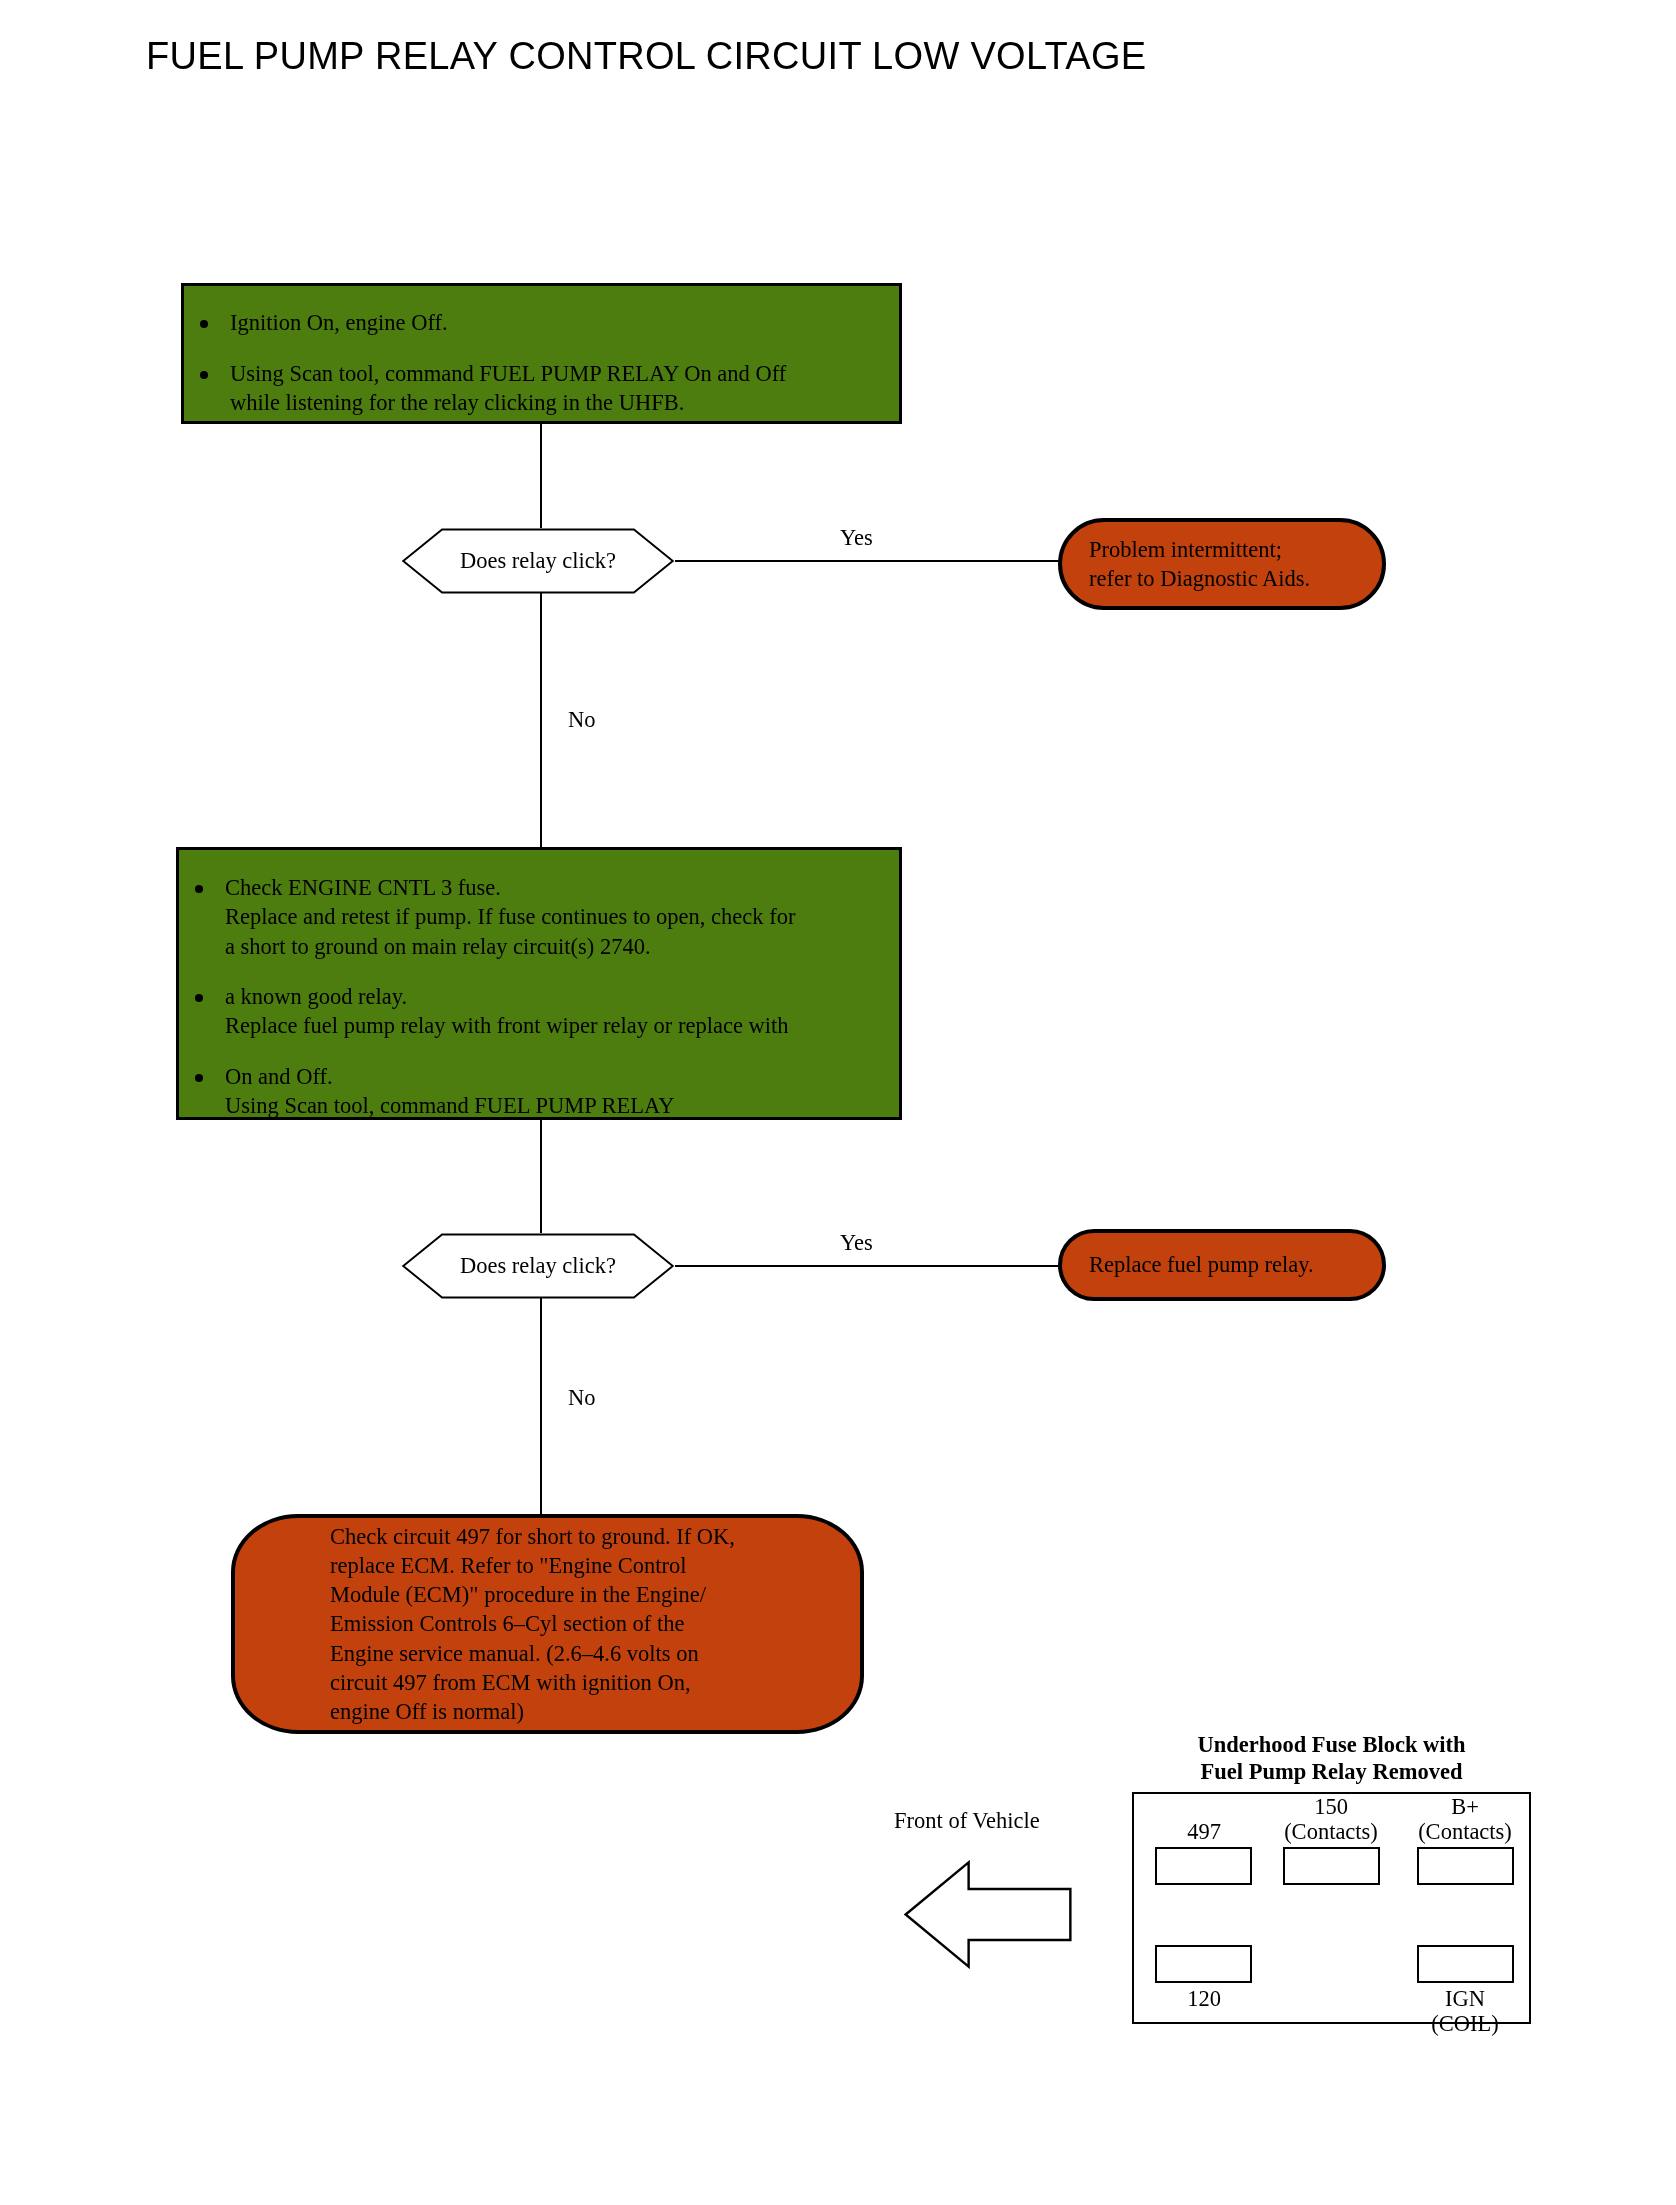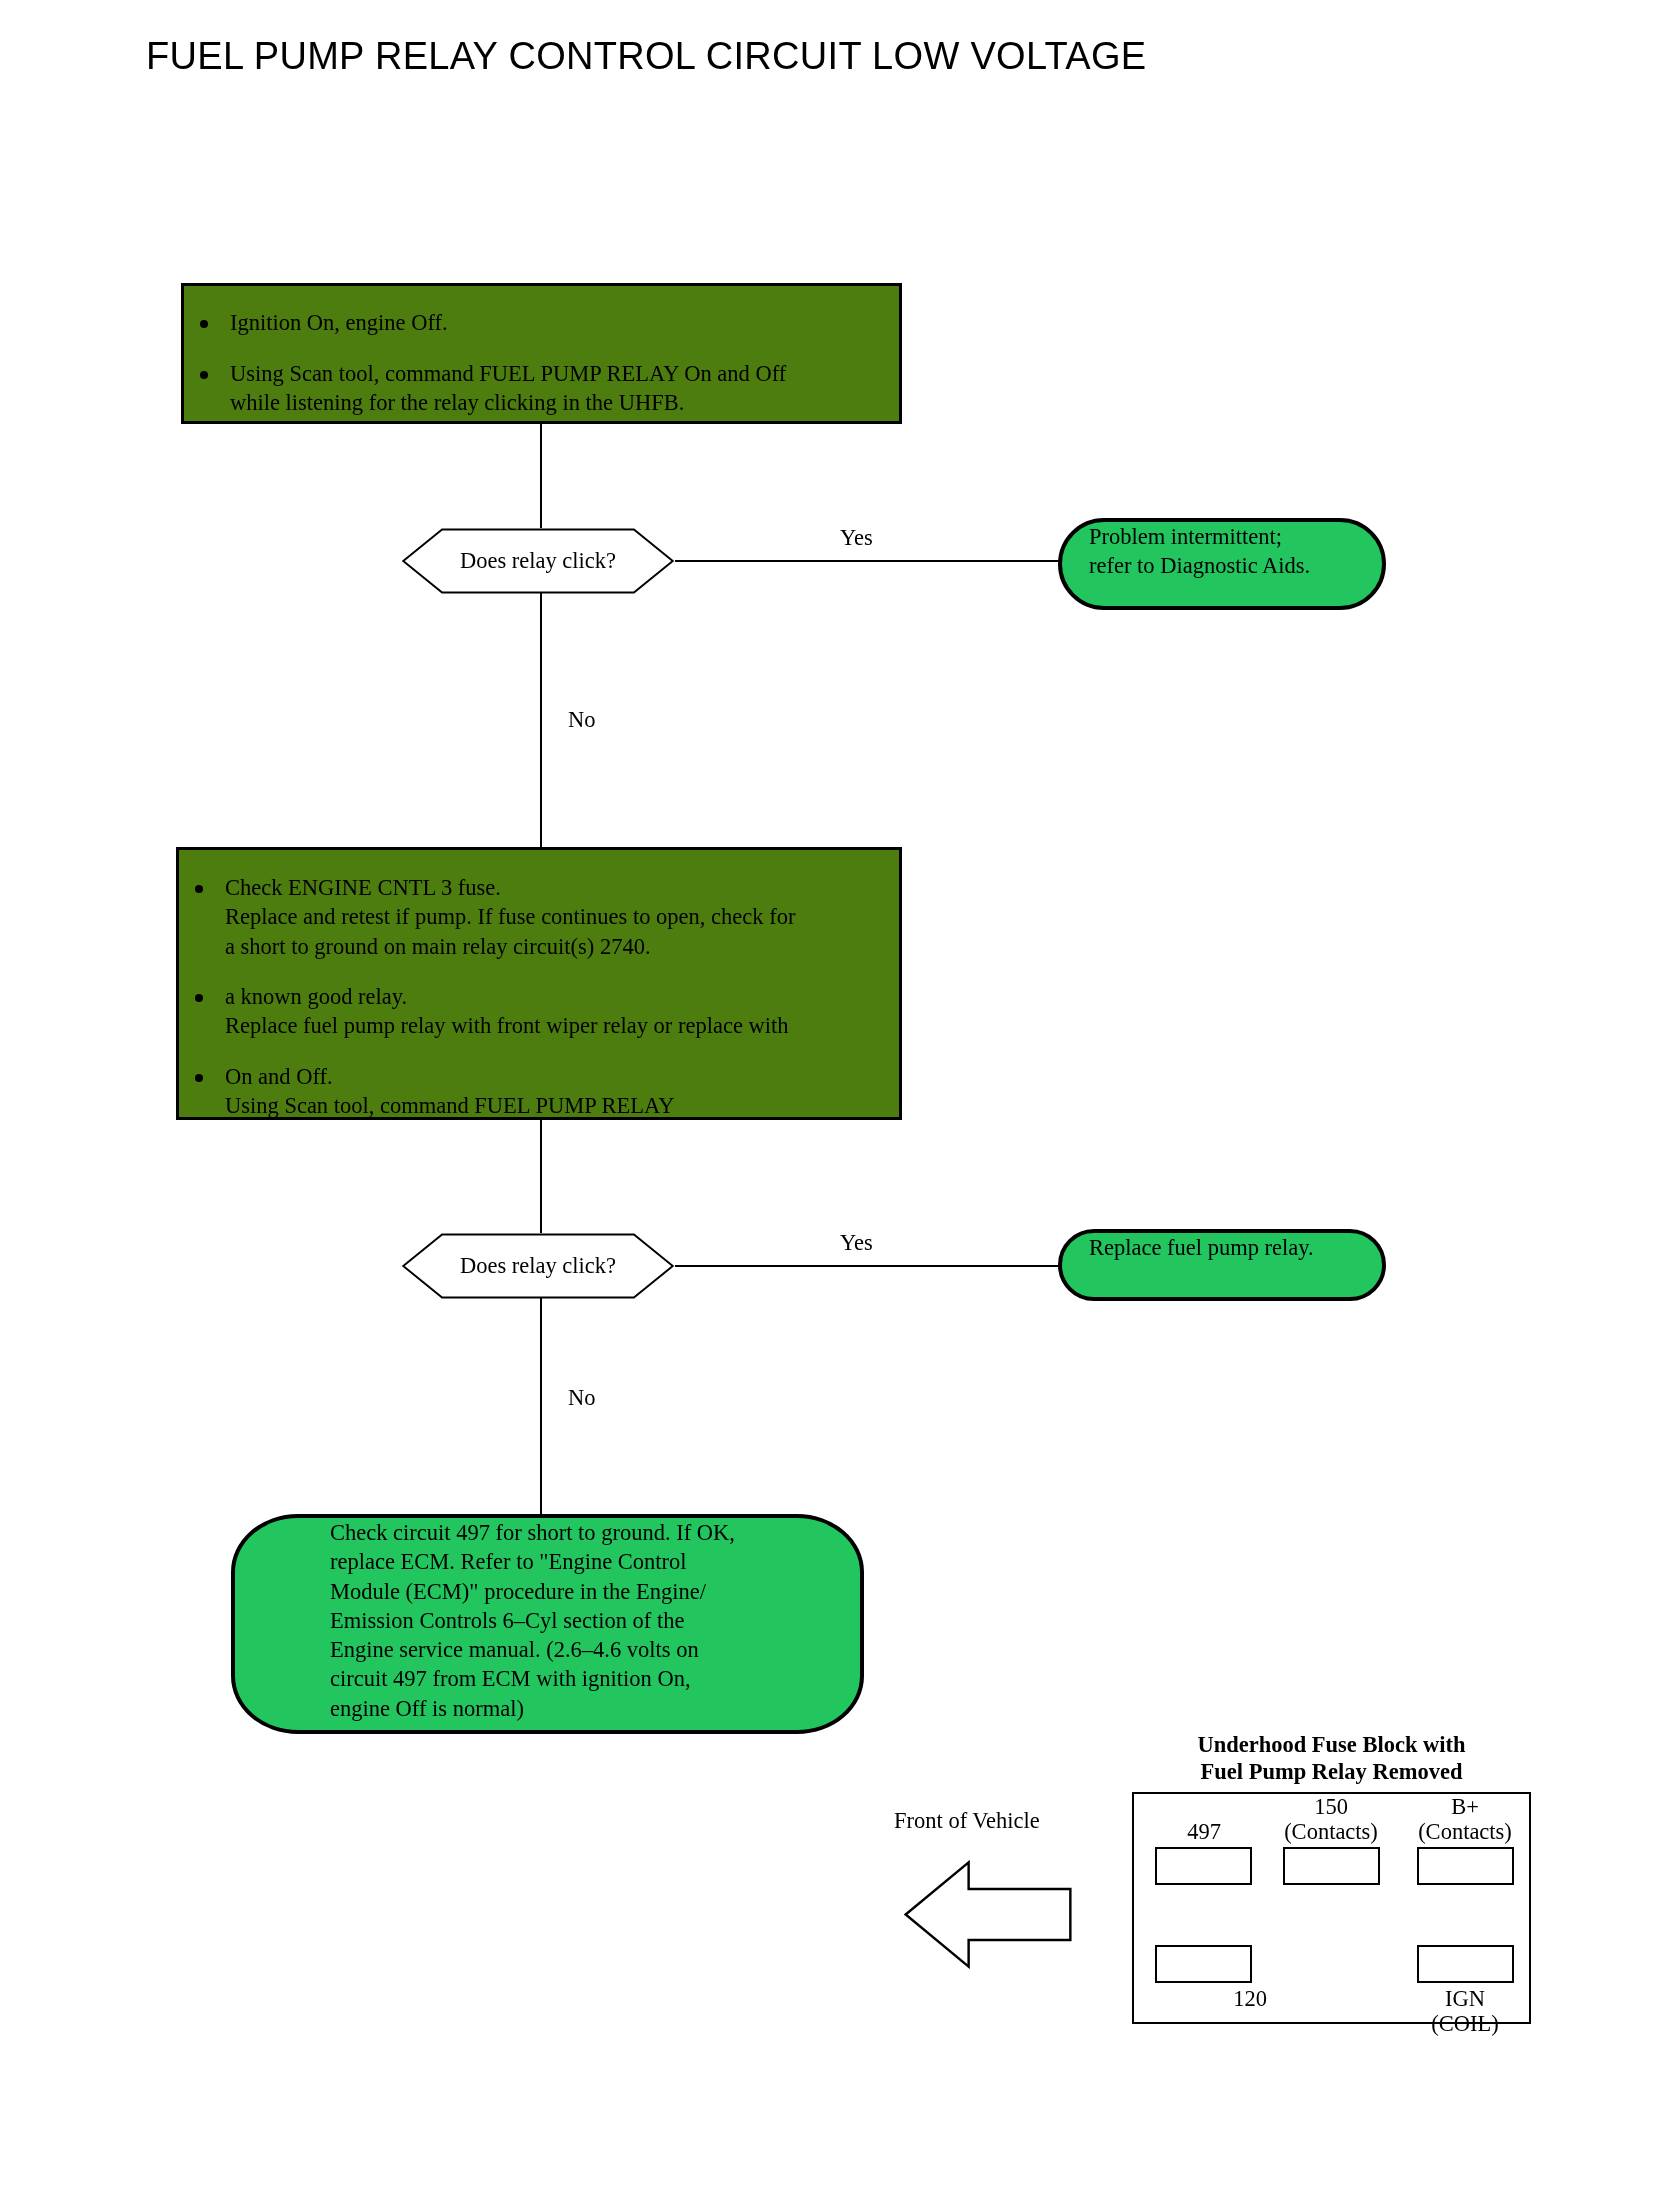--- a/index.html
+++ b/index.html
@@ -43,22 +43,22 @@
   }
   .hex svg{display:block;}
   .hex .hex-label{
     position:absolute; left:0; top:0; width:100%; height:100%;
     display:flex; align-items:center; justify-content:center;
     font-size:22.5px; white-space:nowrap;
   }
 
   
   .terminal{
-    background:#22c55e; border:4.9px solid #000; box-sizing:border-box;
-    display:flex; align-items:flex-start;
+    background:#c2410c; border:4.9px solid #000; box-sizing:border-box;
+    display:flex; align-items:center;
   }
   .terminal .ttext{font-size:22.5px;line-height:1.30;}
   .terminal .ttext .ln{display:block;white-space:nowrap;}
   .term-pill{border-radius:607px;}
   .term-round{border-radius:67px/58px;}
 
   
   .vline{background:#000;width:1.8px;}
   .hline{background:#000;height:1.8px;}
 
@@ -203,21 +203,21 @@
 </div>
 <div class="abs fuse-slot" id="slot-150" style="left:1283px;top:1847px;width:97px;height:38px;"></div>
 
 <div class="abs fuse-lbl" style="left:1398px;top:1794px;width:134px;">
   <span class="ln">B+</span>
   <span class="ln">(Contacts)</span>
 </div>
 <div class="abs fuse-slot" id="slot-bplus" style="left:1417px;top:1847px;width:97px;height:38px;"></div>
 
 <div class="abs fuse-slot" id="slot-120" style="left:1155px;top:1945px;width:97px;height:38px;"></div>
-<div class="abs fuse-lbl" style="left:1189px;top:1986px;width:122px;">
+<div class="abs fuse-lbl" style="left:1143px;top:1986px;width:122px;">
   <span class="ln">120</span>
 </div>
 
 <div class="abs fuse-slot" id="slot-ign-coil" style="left:1417px;top:1945px;width:97px;height:38px;"></div>
 <div class="abs fuse-lbl" style="left:1398px;top:1986px;width:134px;">
   <span class="ln">IGN</span>
   <span class="ln">(COIL)</span>
 </div>
 
 

